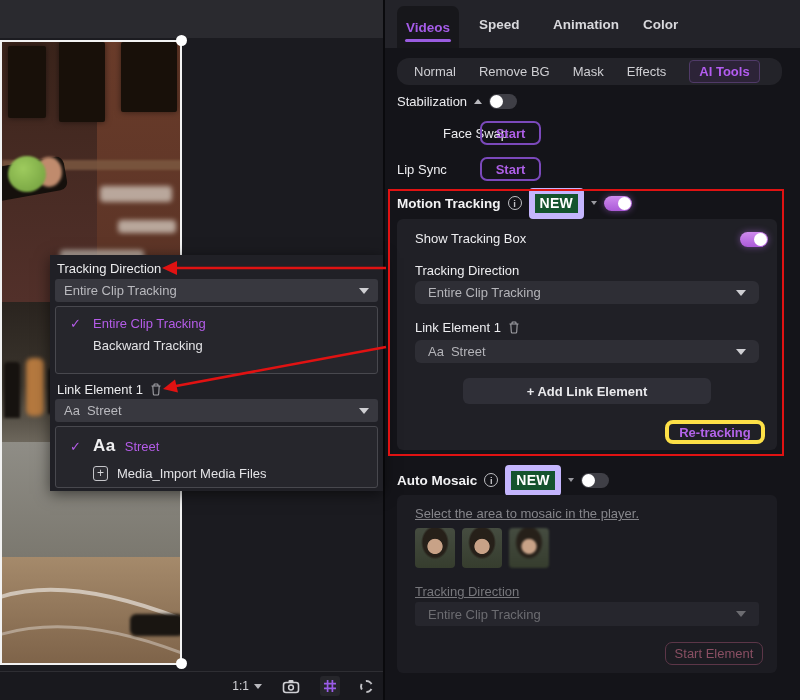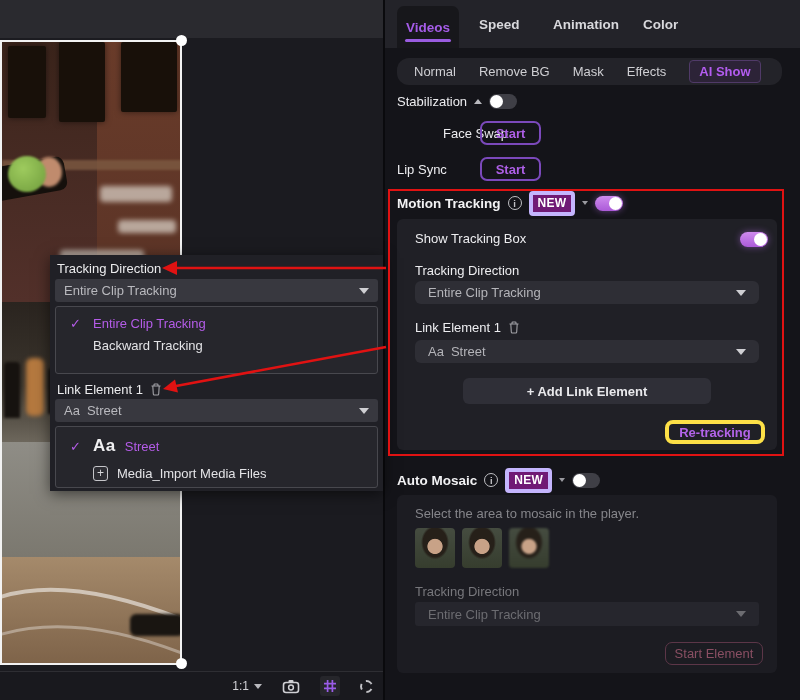--- a/index.html
+++ b/index.html
@@ -61,30 +61,30 @@
   .toggle.off{background:#3f3f46;}
   .toggle.on{background:linear-gradient(180deg,#cf8bee,#ab5ad8);box-shadow:0 0 7px rgba(200,120,255,.45);}
   .knob{position:absolute;top:1px;width:13px;height:13px;border-radius:50%;background:#fff;}
   .toggle.off .knob{left:1px;}
   .toggle.on .knob{right:1px;}
   .caret-up{width:0;height:0;border-left:4px solid transparent;border-right:4px solid transparent;border-bottom:5px solid #b9b9be;}
   .start-btn{position:absolute;width:61px;height:24px;border:2px solid #7b49bb;border-radius:7px;background:transparent;color:#ad5fe6;font-size:13px;font-weight:600;display:flex;align-items:center;justify-content:center;}
   .hdr-row{position:absolute;left:12px;display:flex;align-items:center;gap:7px;height:18px;}
   .hdr-label{color:#f2f2f4;font-size:13.5px;font-weight:600;}
   .info-icon{width:14px;height:14px;border:1.2px solid #c0c0c4;border-radius:50%;color:#c0c0c4;font-size:9.5px;display:flex;align-items:center;justify-content:center;font-weight:700;}
-  .new-badge{background:#701a75;border:4px solid #c4b5fd;border-radius:4px;color:#fff;font-size:12px;font-weight:700;padding:1.5px 5px;letter-spacing:.3px;}
+  .new-badge{background:#14532d;border:6px solid #c4b5fd;border-radius:4px;color:#fff;font-size:14px;font-weight:700;padding:1.5px 5px;letter-spacing:.3px;}
   .mini-caret{width:0;height:0;border-left:3.5px solid transparent;border-right:3.5px solid transparent;border-top:4.5px solid #9a9aa0;}
   .annot-rect{position:absolute;left:3px;top:189px;width:396px;height:267px;border:2.5px solid #e01212;z-index:8;pointer-events:none;}
   .card{position:absolute;left:12px;top:219px;width:380px;height:231px;background:#202026;border-radius:6px;}
   .card-label{position:absolute;color:#ededf0;font-size:13px;display:flex;align-items:center;gap:7px;}
   .r-select{background:#2e2e35;border-radius:6px;color:#b4b4b9;}
   .add-link-btn{position:absolute;left:66px;top:159px;width:248px;height:26px;background:#2f2f37;border-radius:6px;display:flex;align-items:center;justify-content:center;color:#e9e9ec;font-size:13px;font-weight:600;}
   .retrack-btn{position:absolute;left:268px;top:201px;width:100px;height:24px;border:4px solid #fde047;border-radius:8px;color:#b364ea;font-size:13px;font-weight:600;display:flex;align-items:center;justify-content:center;}
   .mosaic-card{position:absolute;left:12px;top:495px;width:380px;height:178px;background:#1c1c22;border-radius:6px;}
-  .dim-text{color:#85858a;font-size:13px;position:absolute;}
+  .dim-text{color:#85858a;font-size:13px;position:absolute;text-decoration:underline;}
   .thumb{position:absolute;top:33px;width:40px;height:40px;border-radius:4px;overflow:hidden;background:
      radial-gradient(circle 8px at 50% 46%, #c8a287 90%, rgba(0,0,0,0) 100%),
      radial-gradient(ellipse 14px 17px at 50% 36%, #262019 85%, rgba(0,0,0,0) 100%),
      linear-gradient(180deg,#454c40,#363d2e);}
   .dim-select{background:#26262d;color:#6c6c71;}
   .dim-select .chev{border-top-color:#6c6c71;}
   .start-tracking-btn{position:absolute;left:268px;top:147px;width:98px;height:23px;border:1.5px solid #5c3648;border-radius:7px;color:#8a4f63;font-size:13px;display:flex;align-items:center;justify-content:center;}
   .arrows{position:absolute;left:0;top:0;width:800px;height:700px;z-index:9;pointer-events:none;}
   .trash-icon svg, .cam svg, .grid-icon svg{display:block;}
 </style>
@@ -206,21 +206,21 @@
       <div class="tab" style="left:258px;">
           <span>Color</span>
         </div>
     </div>
 
     <div class="subtabbar">
       <span class="subtab">Normal</span>
       <span class="subtab">Remove BG</span>
       <span class="subtab">Mask</span>
       <span class="subtab">Effects</span>
-      <span class="subtab subtab-active">AI Show</span>
+      <span class="subtab subtab-active">AI Tools</span>
     </div>
 
     <div class="hdr-row" style="top:92px;">
       <span class="row-label">Stabilization</span>
       <span class="caret-up"></span>
       <span class="toggle off">
           <span class="knob"></span>
         </span>
     </div>
 

